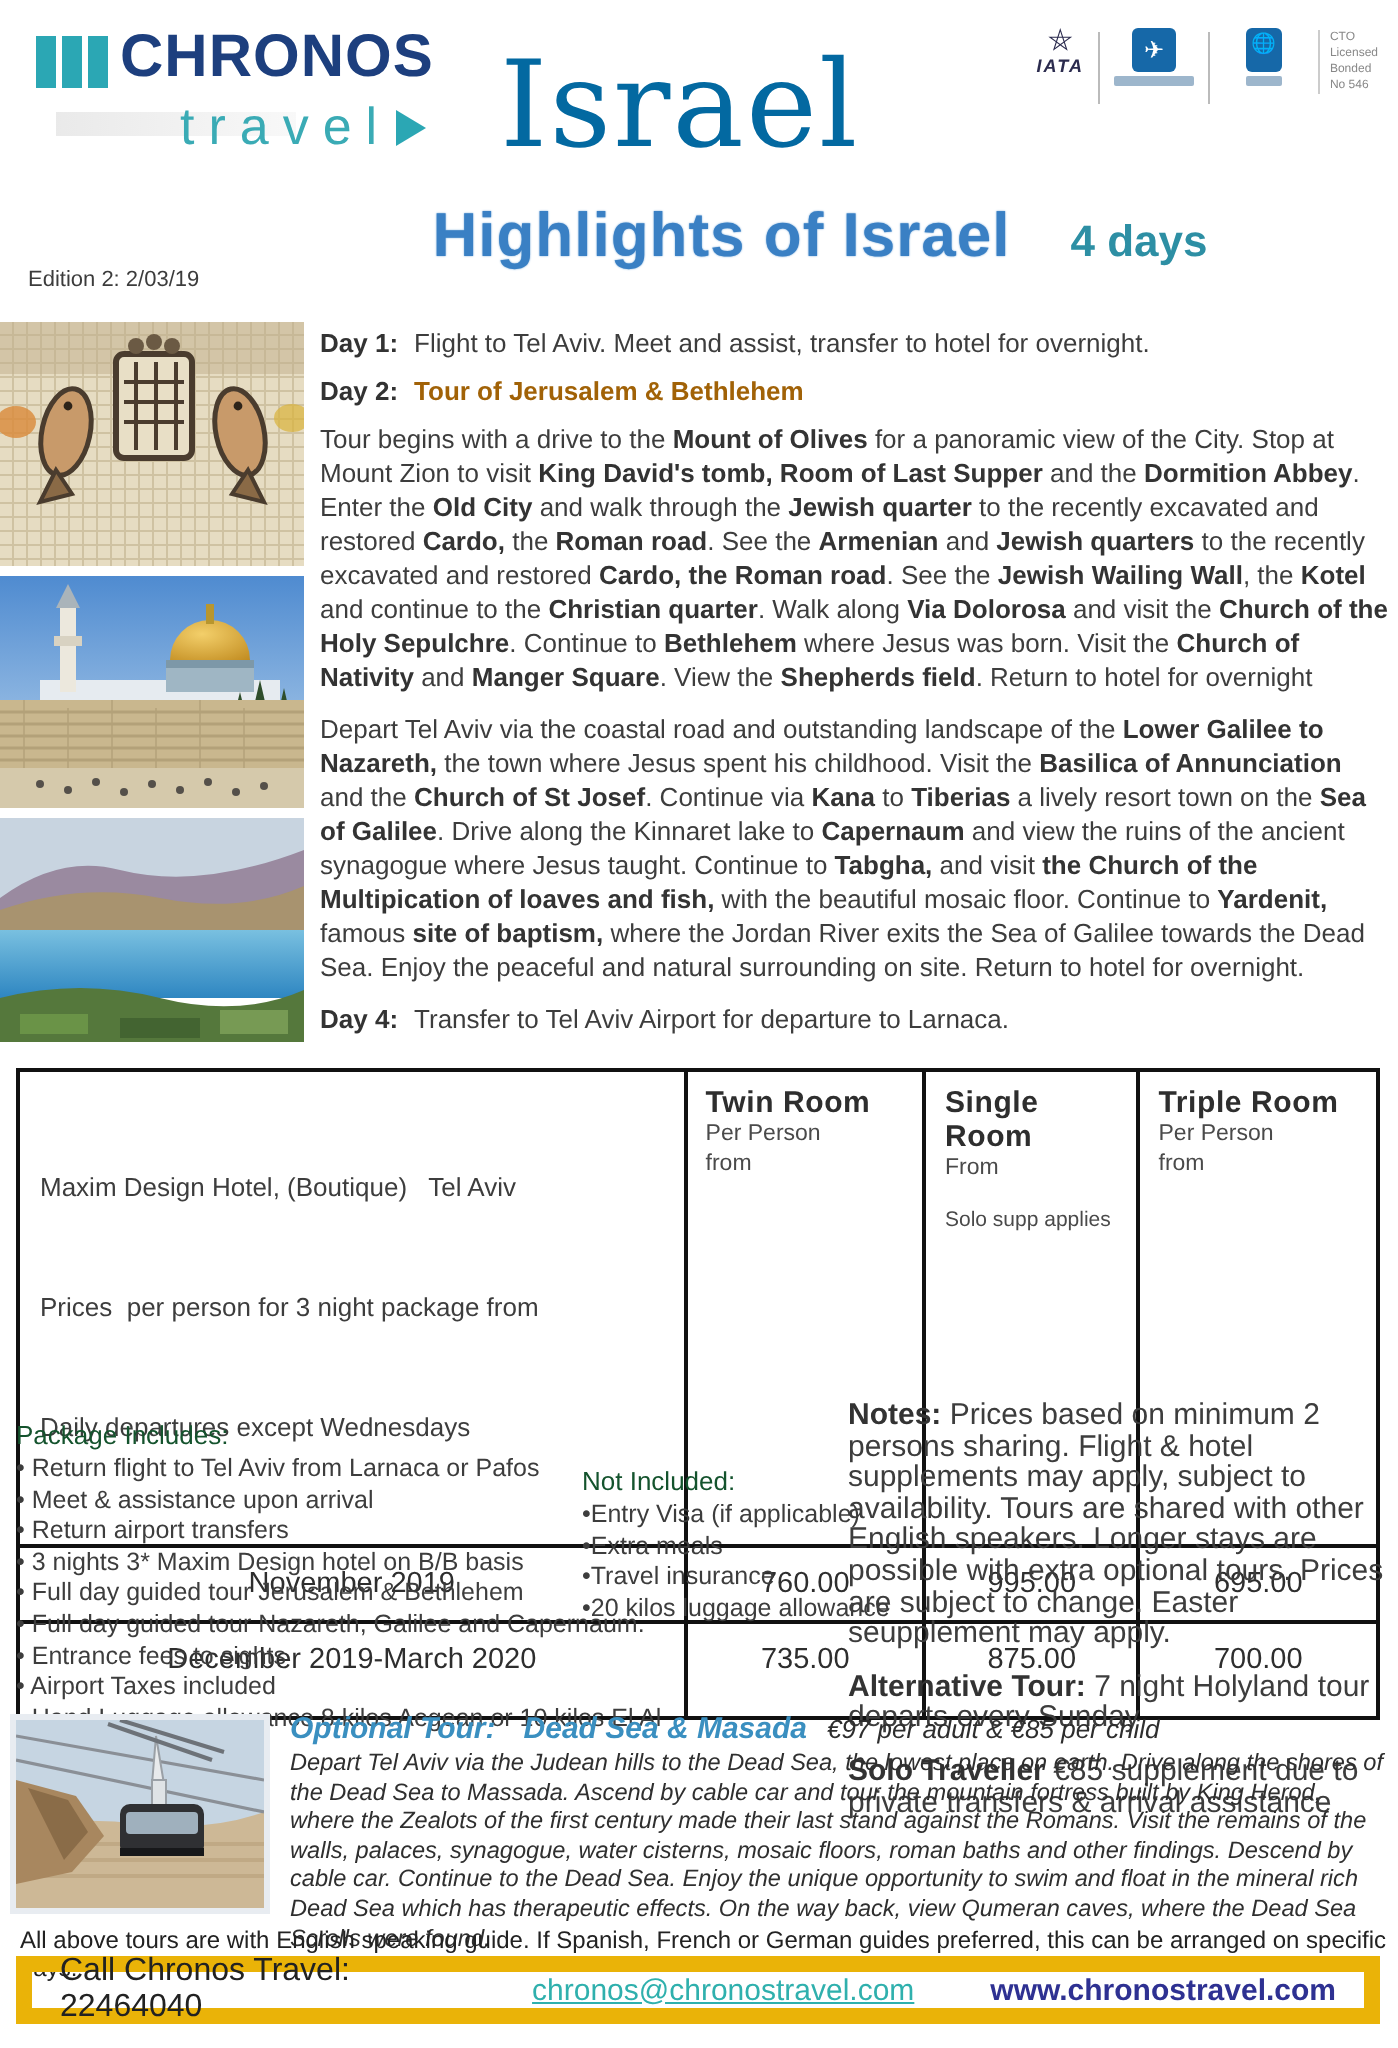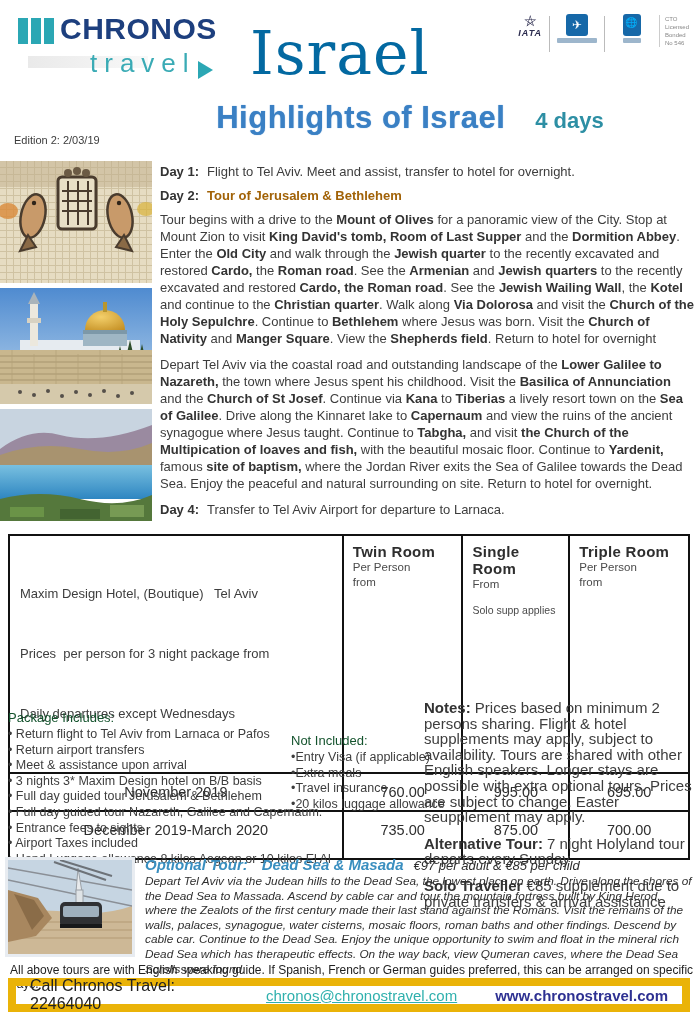--- a/index.html
+++ b/index.html
@@ -6,21 +6,21 @@
   body { background:#888; font-family:"Liberation Sans", sans-serif; }
   .page { position:relative; width:699px; height:1024px; background:#fff; margin:0 auto;
           overflow:hidden; color:#3d3d3d; }
 
   
   .logo { position:absolute; left:18px; top:12px; width:210px; }
   .logo-row1 { display:flex; align-items:center; gap:6px; }
   .bars { display:flex; gap:3px; margin-top:3px; }
   .bars i { display:block; width:10px; height:26px; background:#2ba7b4; }
   .brand { font-size:30px; font-weight:bold; color:#1d3f7e; letter-spacing:.5px; }
-  .logo-row2 { position:relative; display:flex; align-items:flex-end; margin-left:72px; margin-top:2px; }
+  .logo-row2 { position:relative; display:flex; align-items:center; margin-left:72px; margin-top:2px; }
   .logo-smudge { position:absolute; left:-62px; top:8px; width:120px; height:12px;
                  background:linear-gradient(90deg,#d8d8d8,#f3f3f3); opacity:.55; }
   .brand-sub { font-size:26px; color:#3aabb5; letter-spacing:7px; position:relative; }
   .play { width:0; height:0; border-left:15px solid #2ba7b4; border-top:9px solid transparent;
           border-bottom:9px solid transparent; margin-left:2px; position:relative; }
   .page-title { position:absolute; left:250px; top:18px; width:280px; text-align:left;
                 font-family:"DejaVu Serif", serif; font-weight:400; font-size:60px; color:#0369a1;
                 letter-spacing:1px; }
   .certs { position:absolute; right:10px; top:14px; display:flex; align-items:flex-start; gap:7px; }
   .cert-sep { width:1px; height:36px; background:#bbb; margin-top:2px; }
@@ -289,22 +289,22 @@
       <td>875.00</td>
       <td>700.00</td>
     </tr>
   </tbody>
     </table>
 
   <div class="pkg">
     <h3>Package Includes:</h3>
     <ul>
         <li>Return flight to Tel Aviv from Larnaca or Pafos</li>
+        <li>Meet &amp; assistance upon arrival</li>
         <li>Return airport transfers</li>
-        <li>Meet &amp; assistance upon arrival</li>
         <li>3 nights 3* Maxim Design hotel on B/B basis</li>
         <li>Full day guided tour Jerusalem &amp; Bethlehem</li>
         <li>Full day guided tour Nazareth, Galilee and Capernaum.</li>
         <li>Entrance fees to sights</li>
         <li>Airport Taxes included</li>
         <li>Hand Luggage allowance 8 kilos Aegean or 10 kilos El Al</li>
       </ul>
   </div>
 
   <div class="ninc">

